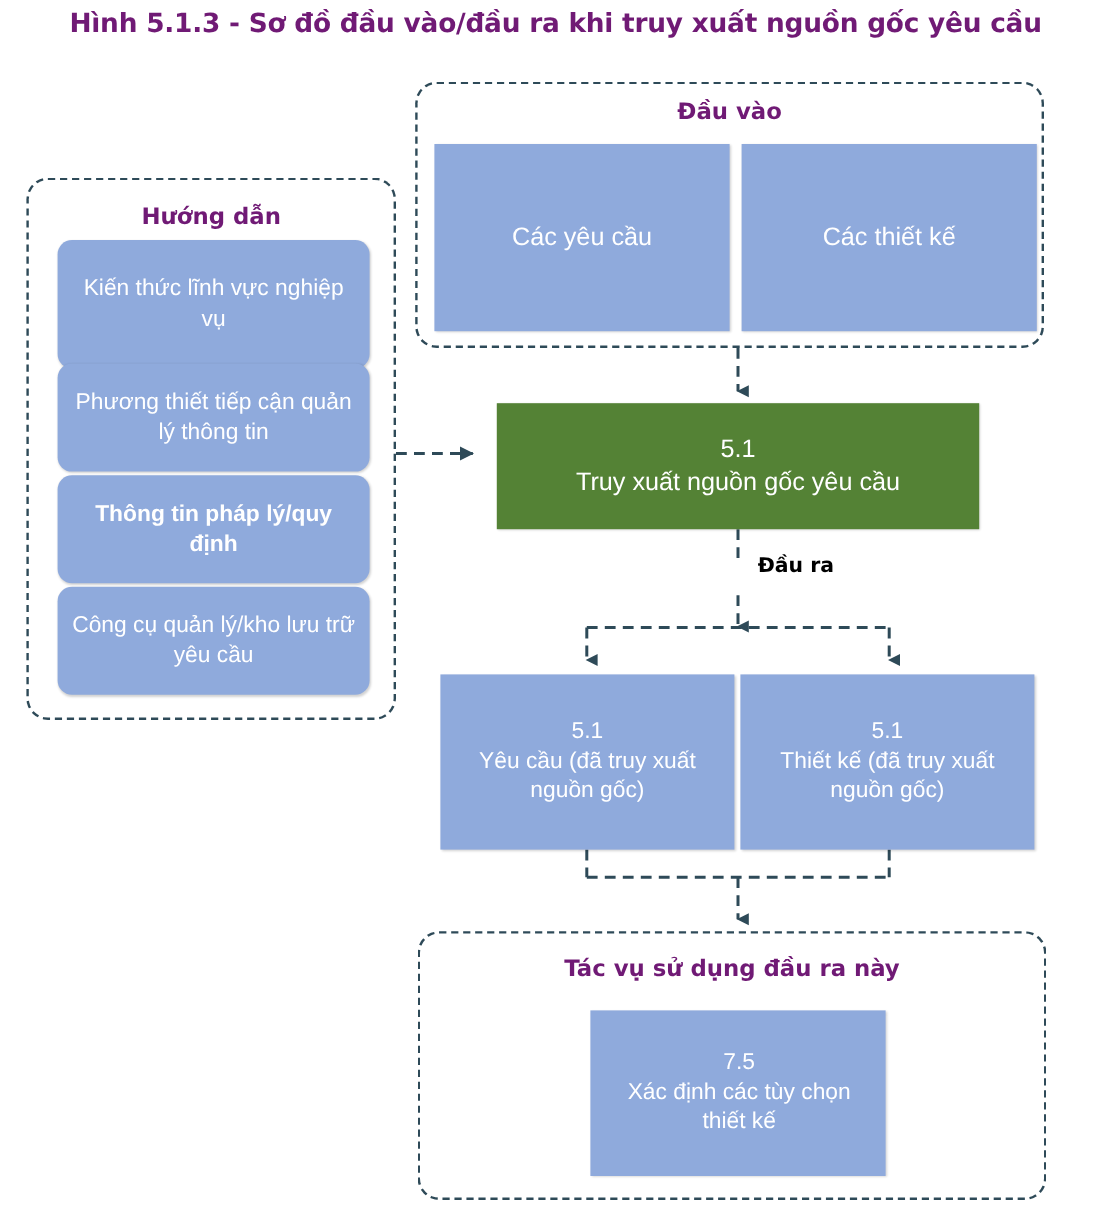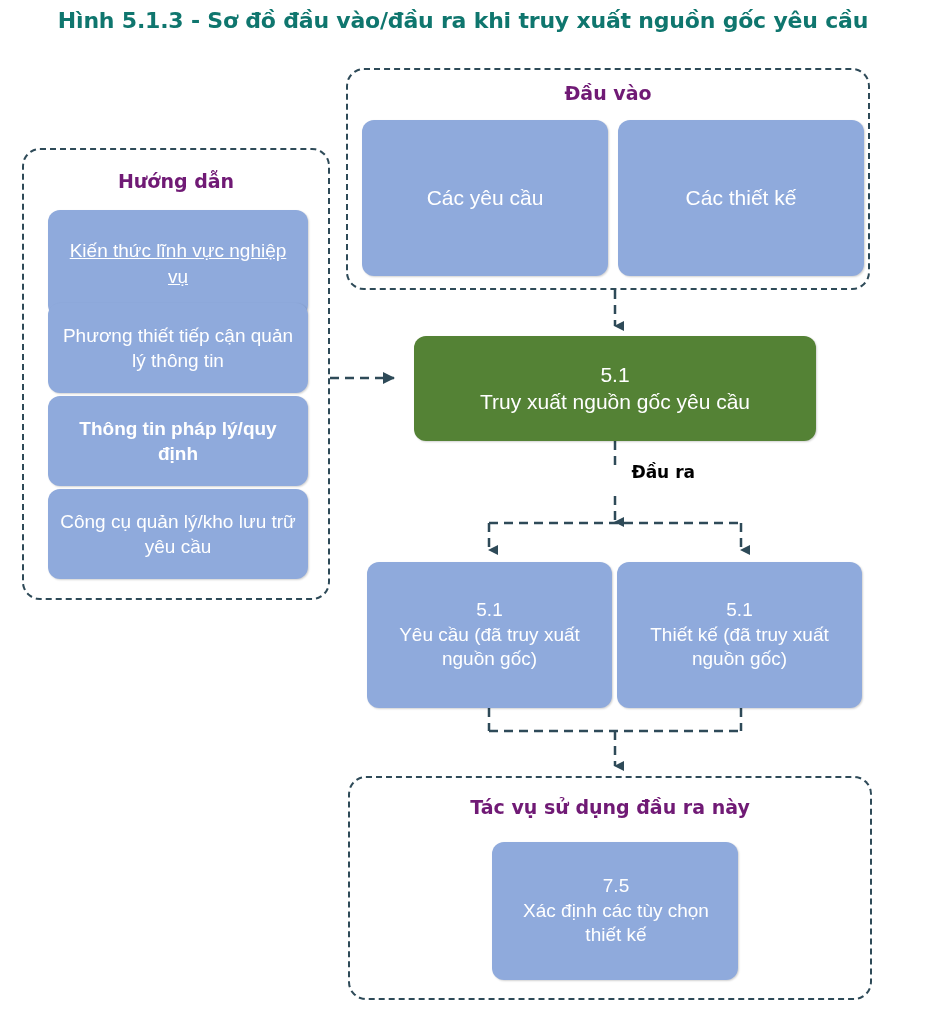--- a/index.html
+++ b/index.html
@@ -22,21 +22,21 @@
   }
   .figure-title {
     position: absolute;
     left: 0;
     top: 8px;
     width: 926px;
     text-align: center;
     font-family: "DejaVu Sans", sans-serif;
     font-weight: bold;
     font-size: 22px;
-    color: #0f766e;
+    color: #701a75;
     letter-spacing: -0.2px;
     white-space: nowrap;
   }
   .panel {
     position: absolute;
     border: 2.5px dashed #2e4a58;
     border-radius: 18px;
     background: transparent;
     box-sizing: border-box;
   }
@@ -47,21 +47,21 @@
     text-align: center;
     font-family: "DejaVu Sans", sans-serif;
     font-weight: bold;
     font-size: 19px;
     color: #701a75;
     white-space: nowrap;
   }
   .node {
     position: absolute;
     box-sizing: border-box;
-    border-radius: 12px;
+    border-radius: 0;
     display: flex;
     flex-direction: column;
     align-items: center;
     justify-content: center;
     text-align: center;
     color: #ffffff;
     font-family: "Liberation Sans", sans-serif;
     font-size: 21px;
     line-height: 1.24;
     padding: 4px 10px;
@@ -145,21 +145,21 @@
   <div class="node blue" style="left:362px; top:120px; width:246px; height:156px;">
     <span class="label">Các yêu cầu</span>
   </div>
   <div class="node blue" style="left:618px; top:120px; width:246px; height:156px;">
     <span class="label">Các thiết kế</span>
   </div>
 
   <div class="panel" style="left:22px; top:148px; width:308px; height:452px;">
     <div class="panel-title" style="top:20px;">Hướng dẫn</div>
   </div>
-  <div class="node blue guide" style="left:48px; top:210px; width:260px; height:107px;text-decoration:underline;">
+  <div class="node blue guide" style="left:48px; top:200px; width:260px; height:107px;">
     <span class="label">Kiến thức lĩnh vực nghiệp vụ</span>
   </div>
   <div class="node blue guide" style="left:48px; top:303px; width:260px; height:90px;">
     <span class="label">Phương thiết tiếp cận quản lý thông tin</span>
   </div>
   <div class="node blue guide" style="left:48px; top:396px; width:260px; height:90px;font-weight:bold;">
     <span class="label">Thông tin pháp lý/quy định</span>
   </div>
   <div class="node blue guide" style="left:48px; top:489px; width:260px; height:90px;">
     <span class="label">Công cụ quản lý/kho lưu trữ yêu cầu</span>

